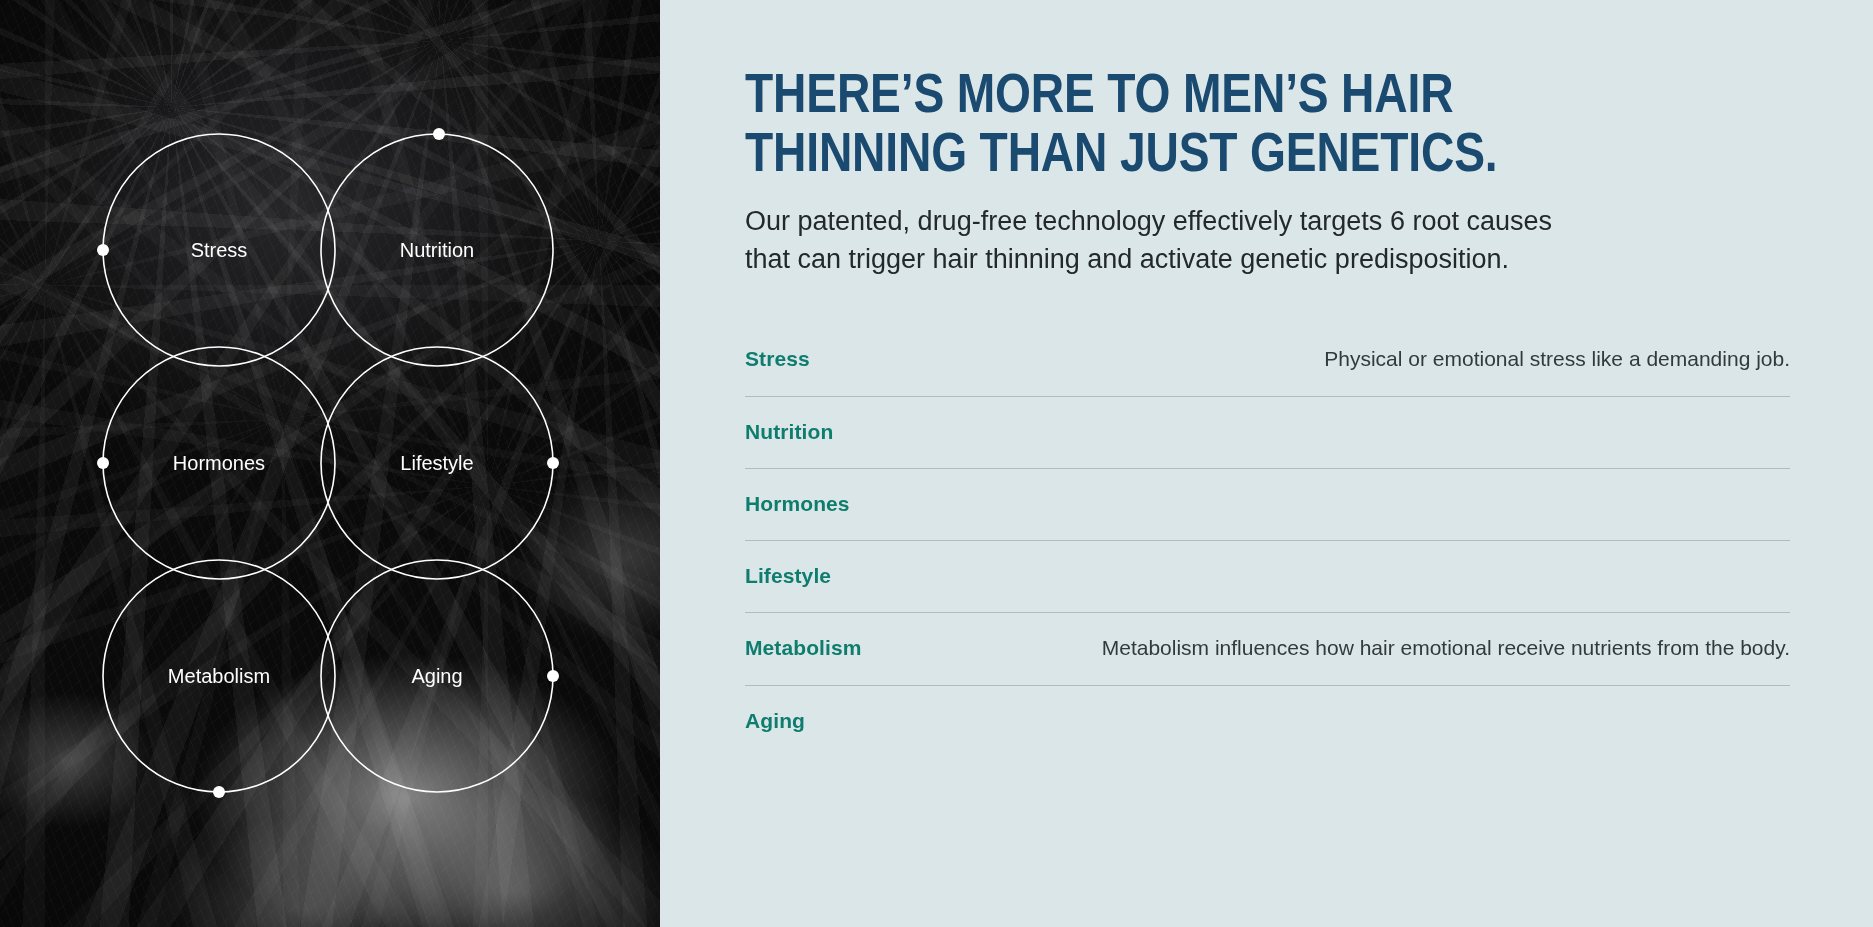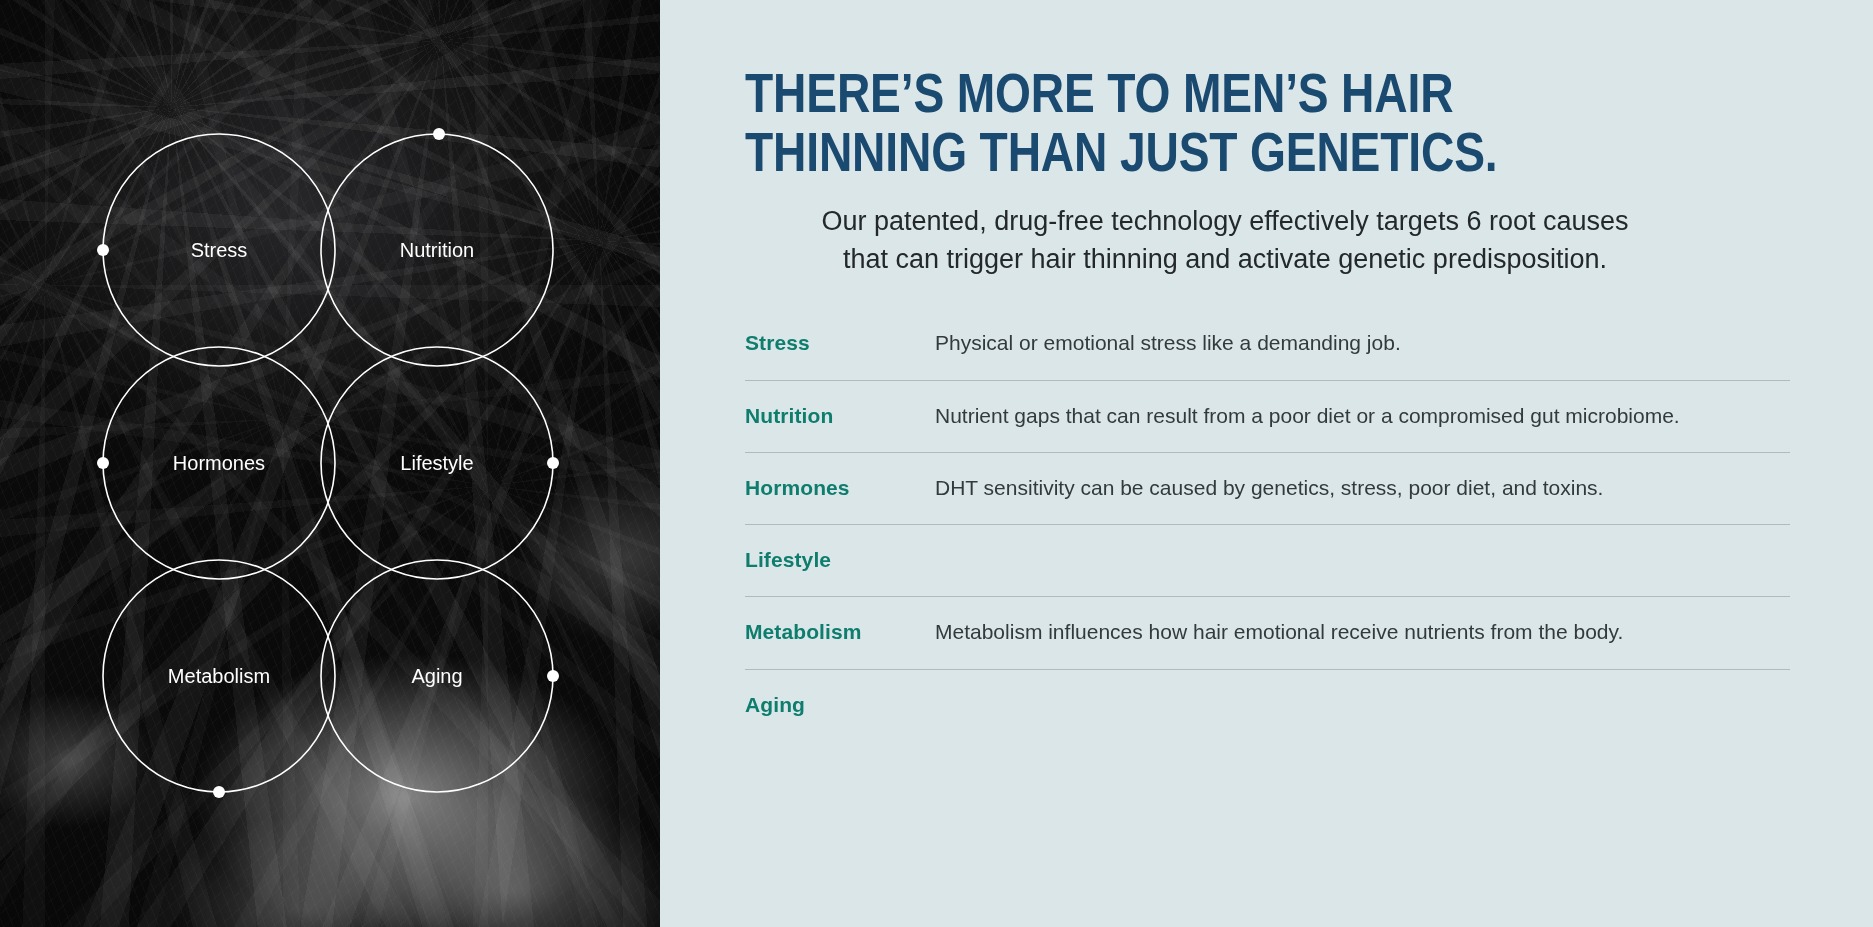--- a/index.html
+++ b/index.html
@@ -82,22 +82,21 @@
     white-space:pre-line;
     margin-bottom:20px;
   }
   .subhead {
     color:#23282b;
     font-size:27px;
     line-height:1.42;
     font-weight:400;
     max-width:960px;
     white-space:pre-line;
-    margin-bottom:30px;
-    text-align:center;
+    margin-bottom:46px;
   }
 
   .cause-list { width:1045px; }
   .cause-row {
     display:flex;
     align-items:flex-start;
     padding:22px 0 23px 0;
     border-bottom:1px solid #aebcbf;
   }
   .cause-row:last-child { border-bottom:none; }
@@ -108,20 +107,21 @@
     font-size:21px;
     line-height:1.25;
     letter-spacing:0.1px;
   }
   .cause-desc {
     flex:1 1 auto;
     color:#333a3d;
     font-size:21px;
     line-height:1.25;
     font-weight:400;
+    text-align:right;
   }
 </style>
 </head>
 <body>
 
 <div class="photo-panel">
   <div class="photo-base"></div>
   <div class="strands-a"></div>
   <div class="strands-b"></div>
   <div class="strands-c"></div>
@@ -163,25 +163,23 @@
   <p class="subhead">Our patented, drug-free technology effectively targets 6 root causes
 that can trigger hair thinning and activate genetic predisposition.</p>
 
   <div class="cause-list">
       <div class="cause-row">
         <div class="cause-label">Stress</div>
         <div class="cause-desc">Physical or emotional stress like a demanding job.</div>
       </div>
       <div class="cause-row">
         <div class="cause-label">Nutrition</div>
-        <div class="cause-desc">Nutrient gaps that can result from a poor diet or a compromised gut microbiome.</div>
       </div>
       <div class="cause-row">
         <div class="cause-label">Hormones</div>
-        <div class="cause-desc">DHT sensitivity can be caused by genetics, stress, poor diet, and toxins.</div>
       </div>
       <div class="cause-row">
         <div class="cause-label">Lifestyle</div>
       </div>
       <div class="cause-row">
         <div class="cause-label">Metabolism</div>
         <div class="cause-desc">Metabolism influences how hair emotional receive nutrients from the body.</div>
       </div>
       <div class="cause-row">
         <div class="cause-label">Aging</div>

